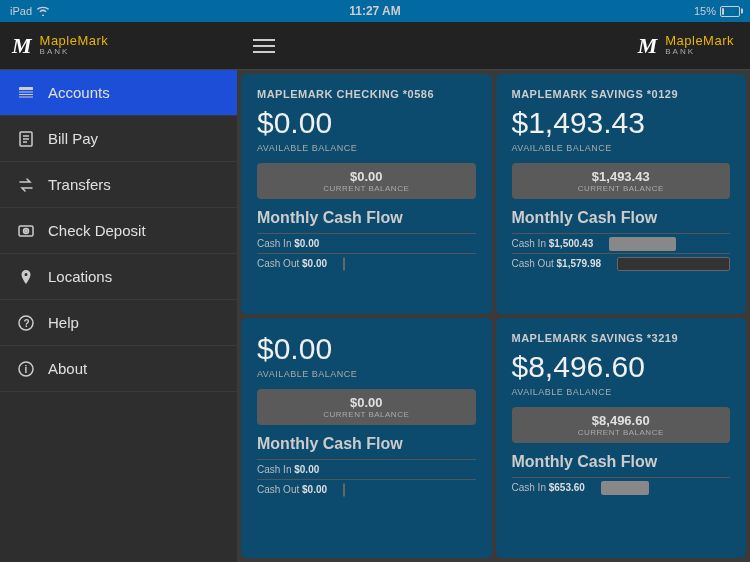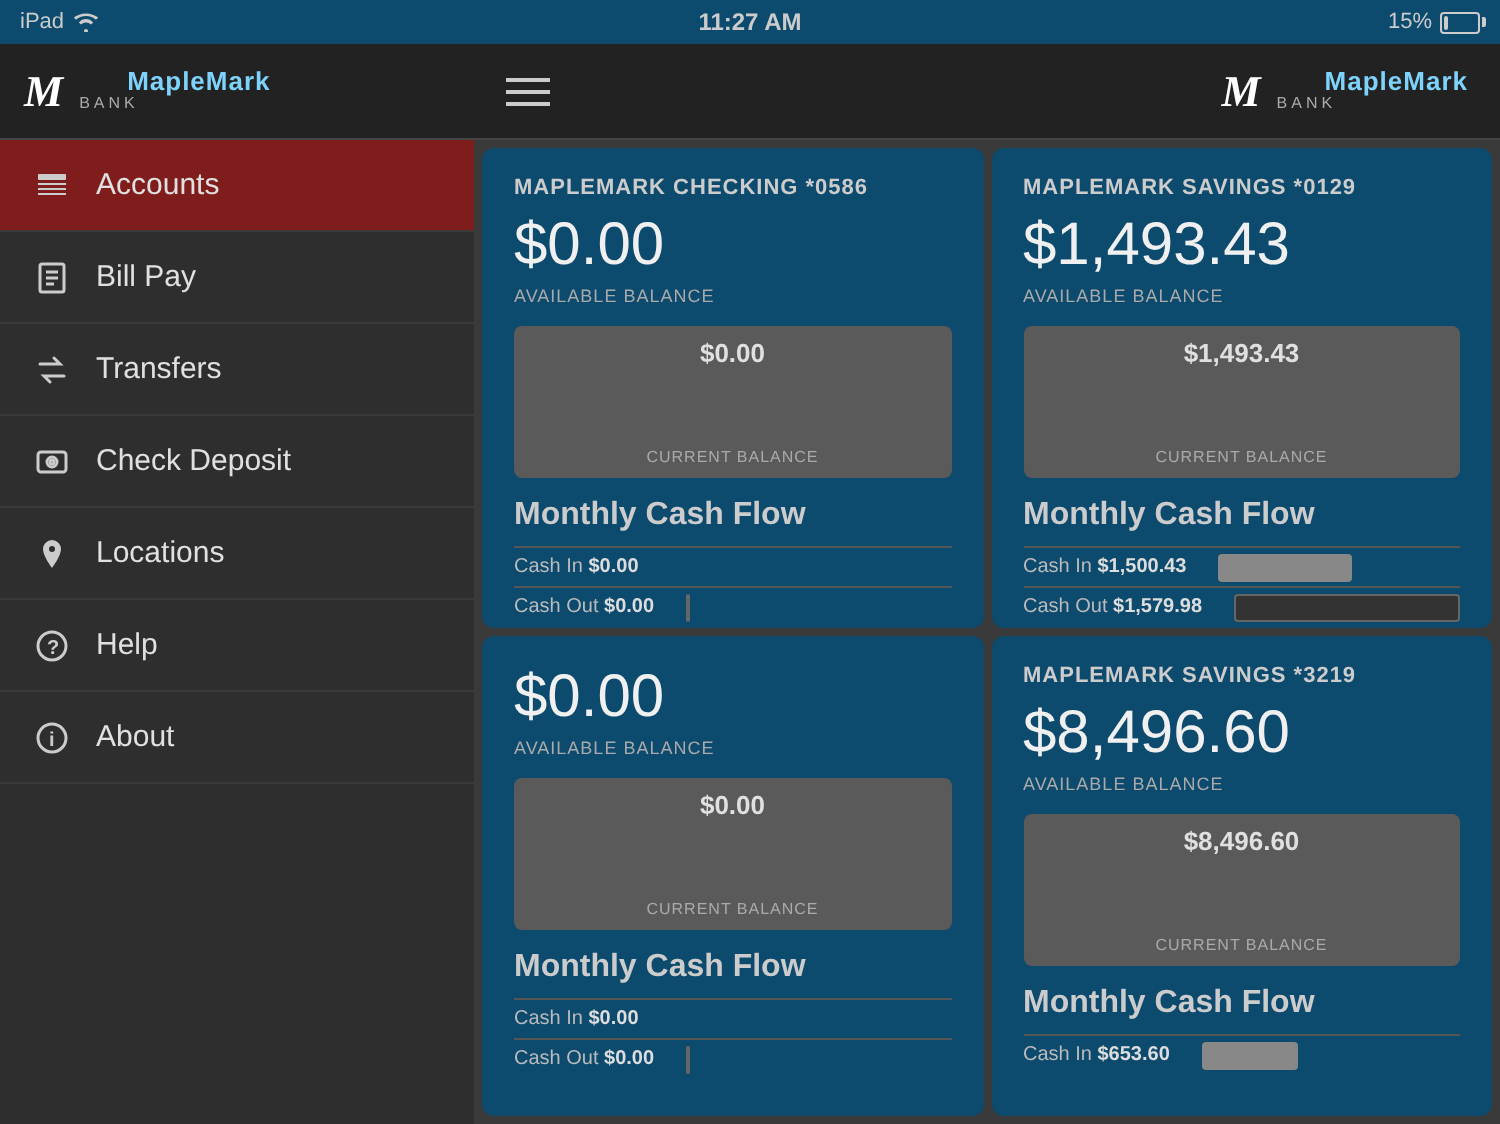--- a/index.html
+++ b/index.html
@@ -10,21 +10,21 @@
       background: #3a3a3a;
       overflow: hidden;
       display: flex;
       flex-direction: column;
     }
 
     
     .status-bar {
       width: 100%;
       height: 22px;
-      background: #0c4a6e;
+      background: #0369a1;
       display: flex;
       align-items: center;
       justify-content: space-between;
       padding: 0 10px;
       flex-shrink: 0;
     }
     .status-left {
       display: flex;
       align-items: center;
       gap: 4px;
@@ -115,24 +115,23 @@
     }
 
     .logo-text {
       display: flex;
       flex-direction: column;
       line-height: 1.1;
     }
 
     .logo-text-main {
       font-size: 13px;
-      font-weight: 700;
-      color: #7dd3fc;
+      font-weight: 400;
+      color: #eab308;
       letter-spacing: 0.5px;
-      margin-left: 24px;
     }
 
     .logo-text-sub {
       font-size: 8px;
       color: #aaa;
       letter-spacing: 2px;
       text-transform: uppercase;
     }
 
     .sidebar-nav {
@@ -143,21 +142,21 @@
       display: flex;
       align-items: center;
       height: 46px;
       padding: 0 16px;
       cursor: pointer;
       border-bottom: 1px solid #3a3a3a;
       gap: 12px;
     }
 
     .nav-item.active {
-      background: #7f1d1d;
+      background: #1d4ed8;
     }
 
     .nav-icon {
       width: 20px;
       height: 20px;
       display: flex;
       align-items: center;
       justify-content: center;
       color: #ccc;
       font-size: 15px;
@@ -268,21 +267,20 @@
       font-size: 13px;
       font-weight: 600;
       color: #e0e0e0;
     }
 
     .current-balance-label {
       font-size: 8px;
       color: #aaa;
       text-transform: uppercase;
       letter-spacing: 0.5px;
-      margin-top: 40px;
     }
 
     .monthly-cash-flow {
       margin-top: 4px;
     }
 
     .mcf-title {
       font-size: 16px;
       font-weight: 700;
       color: #ccc;

